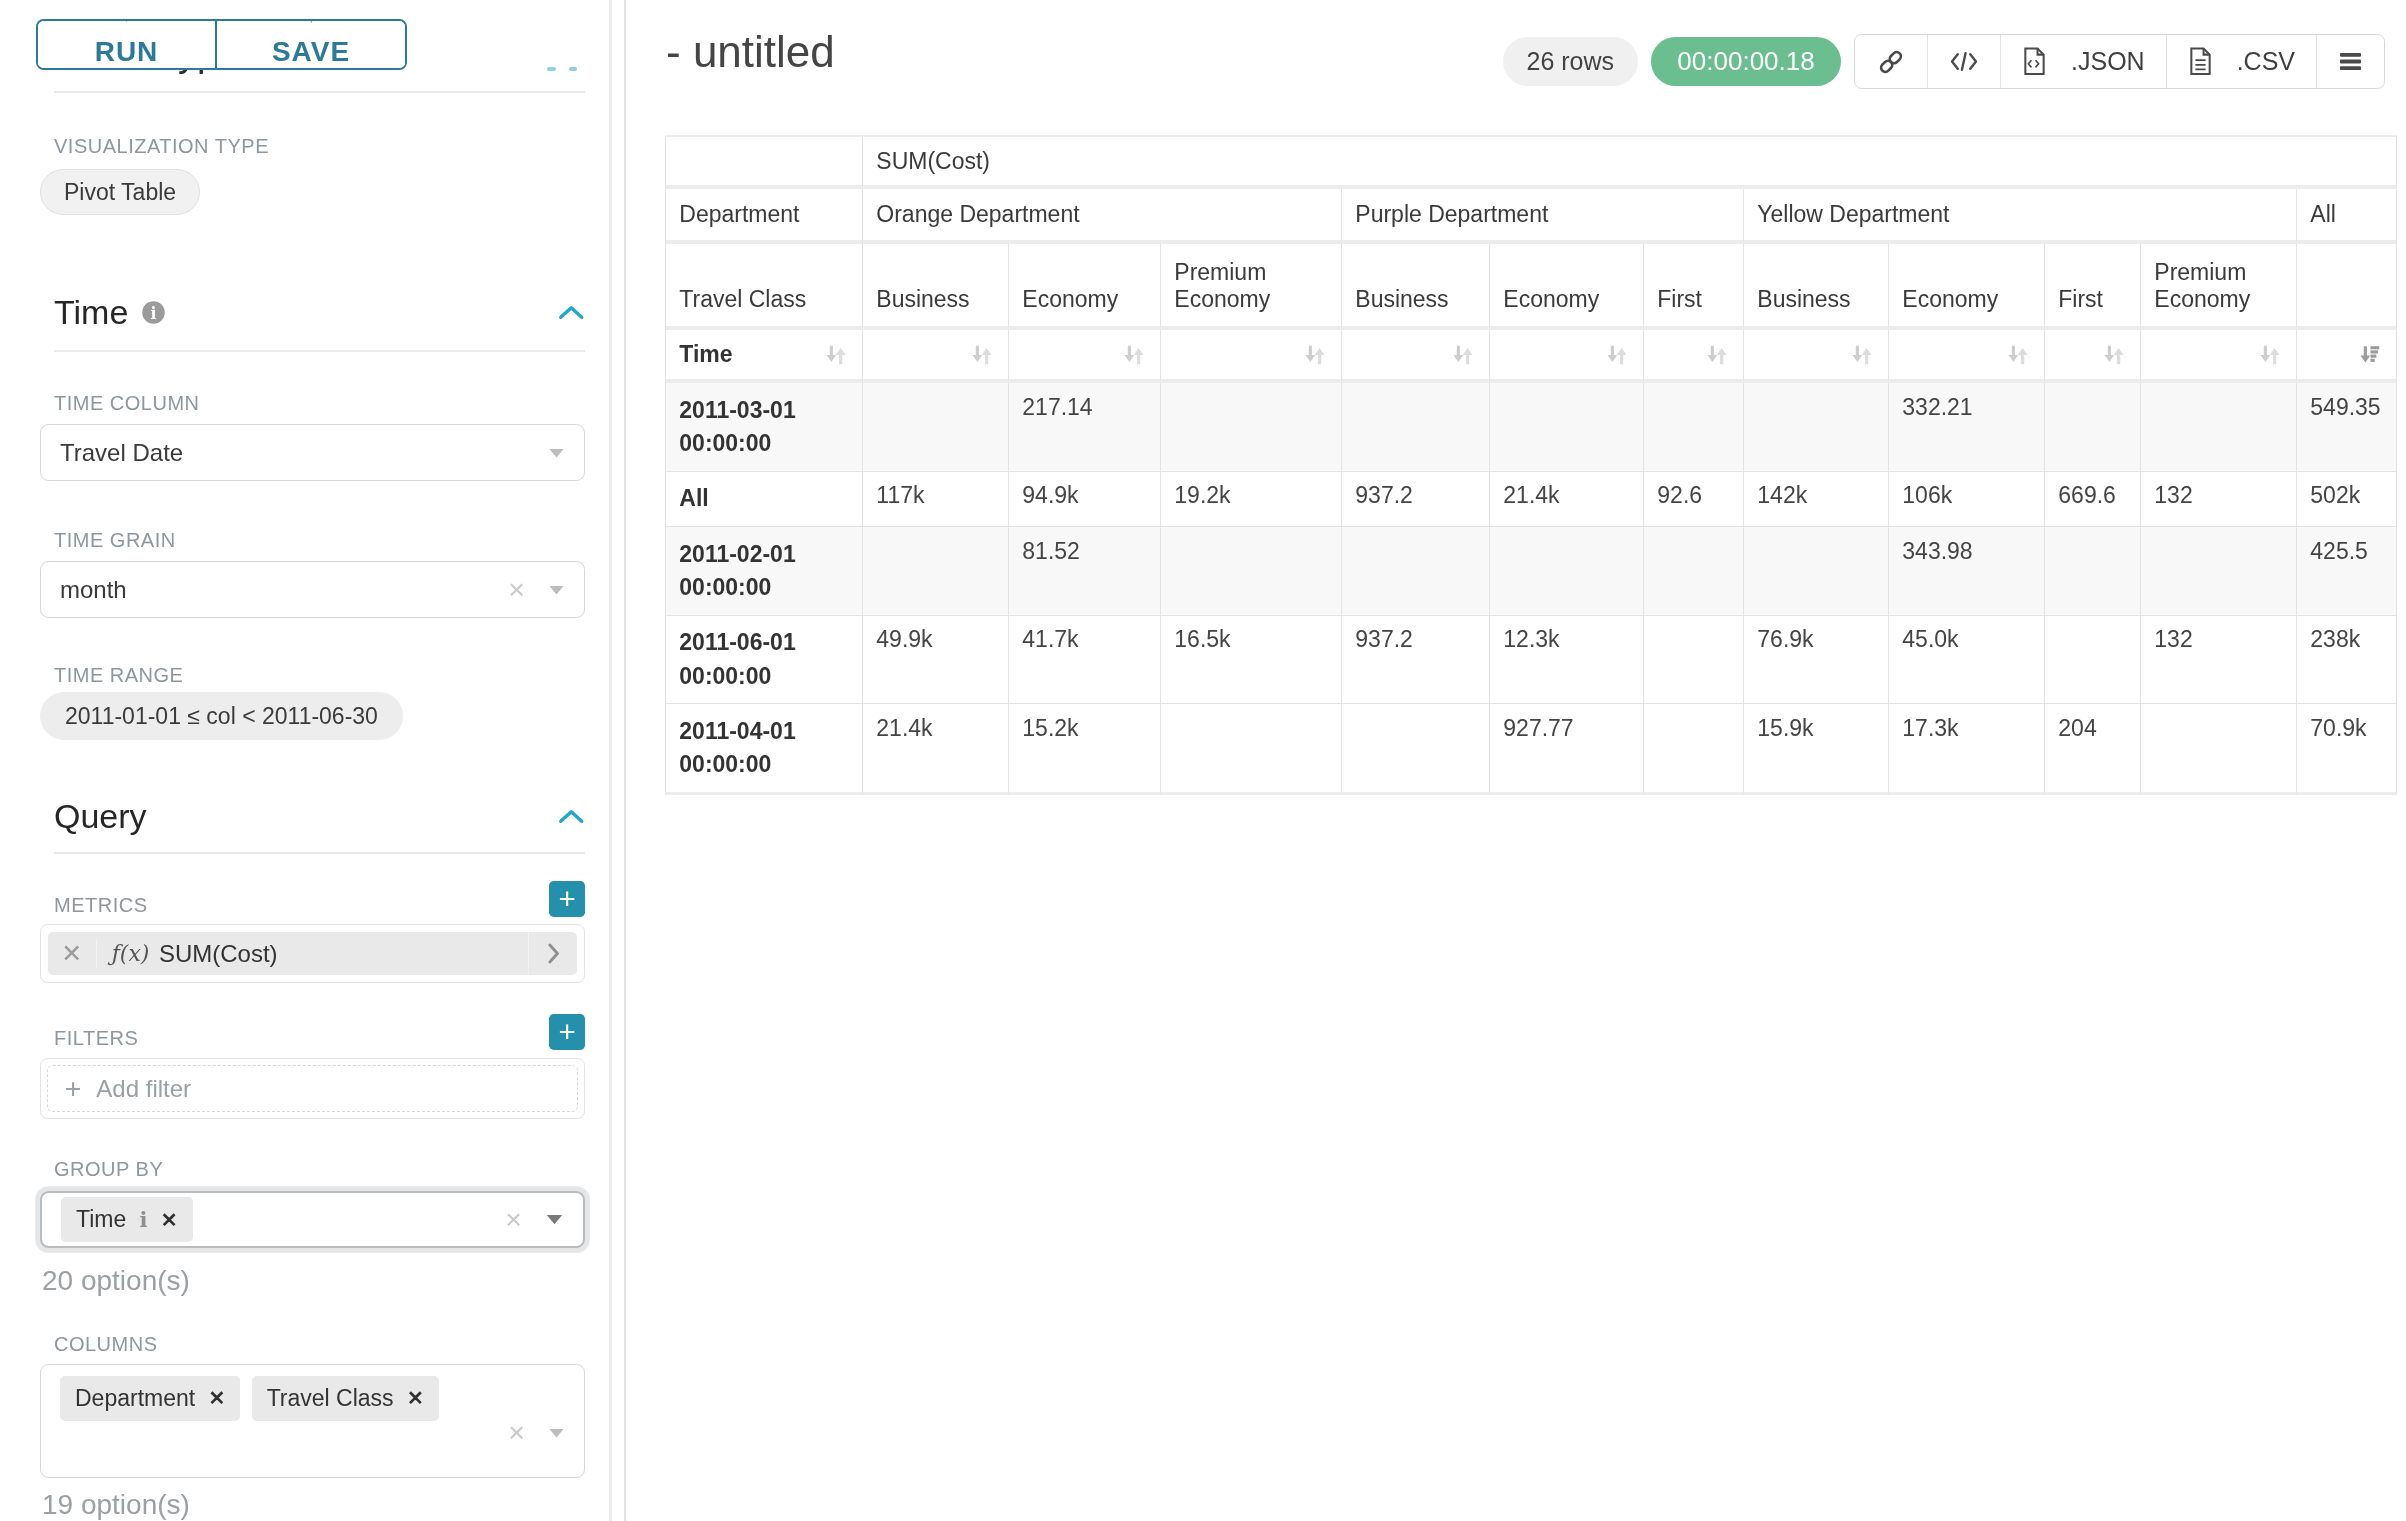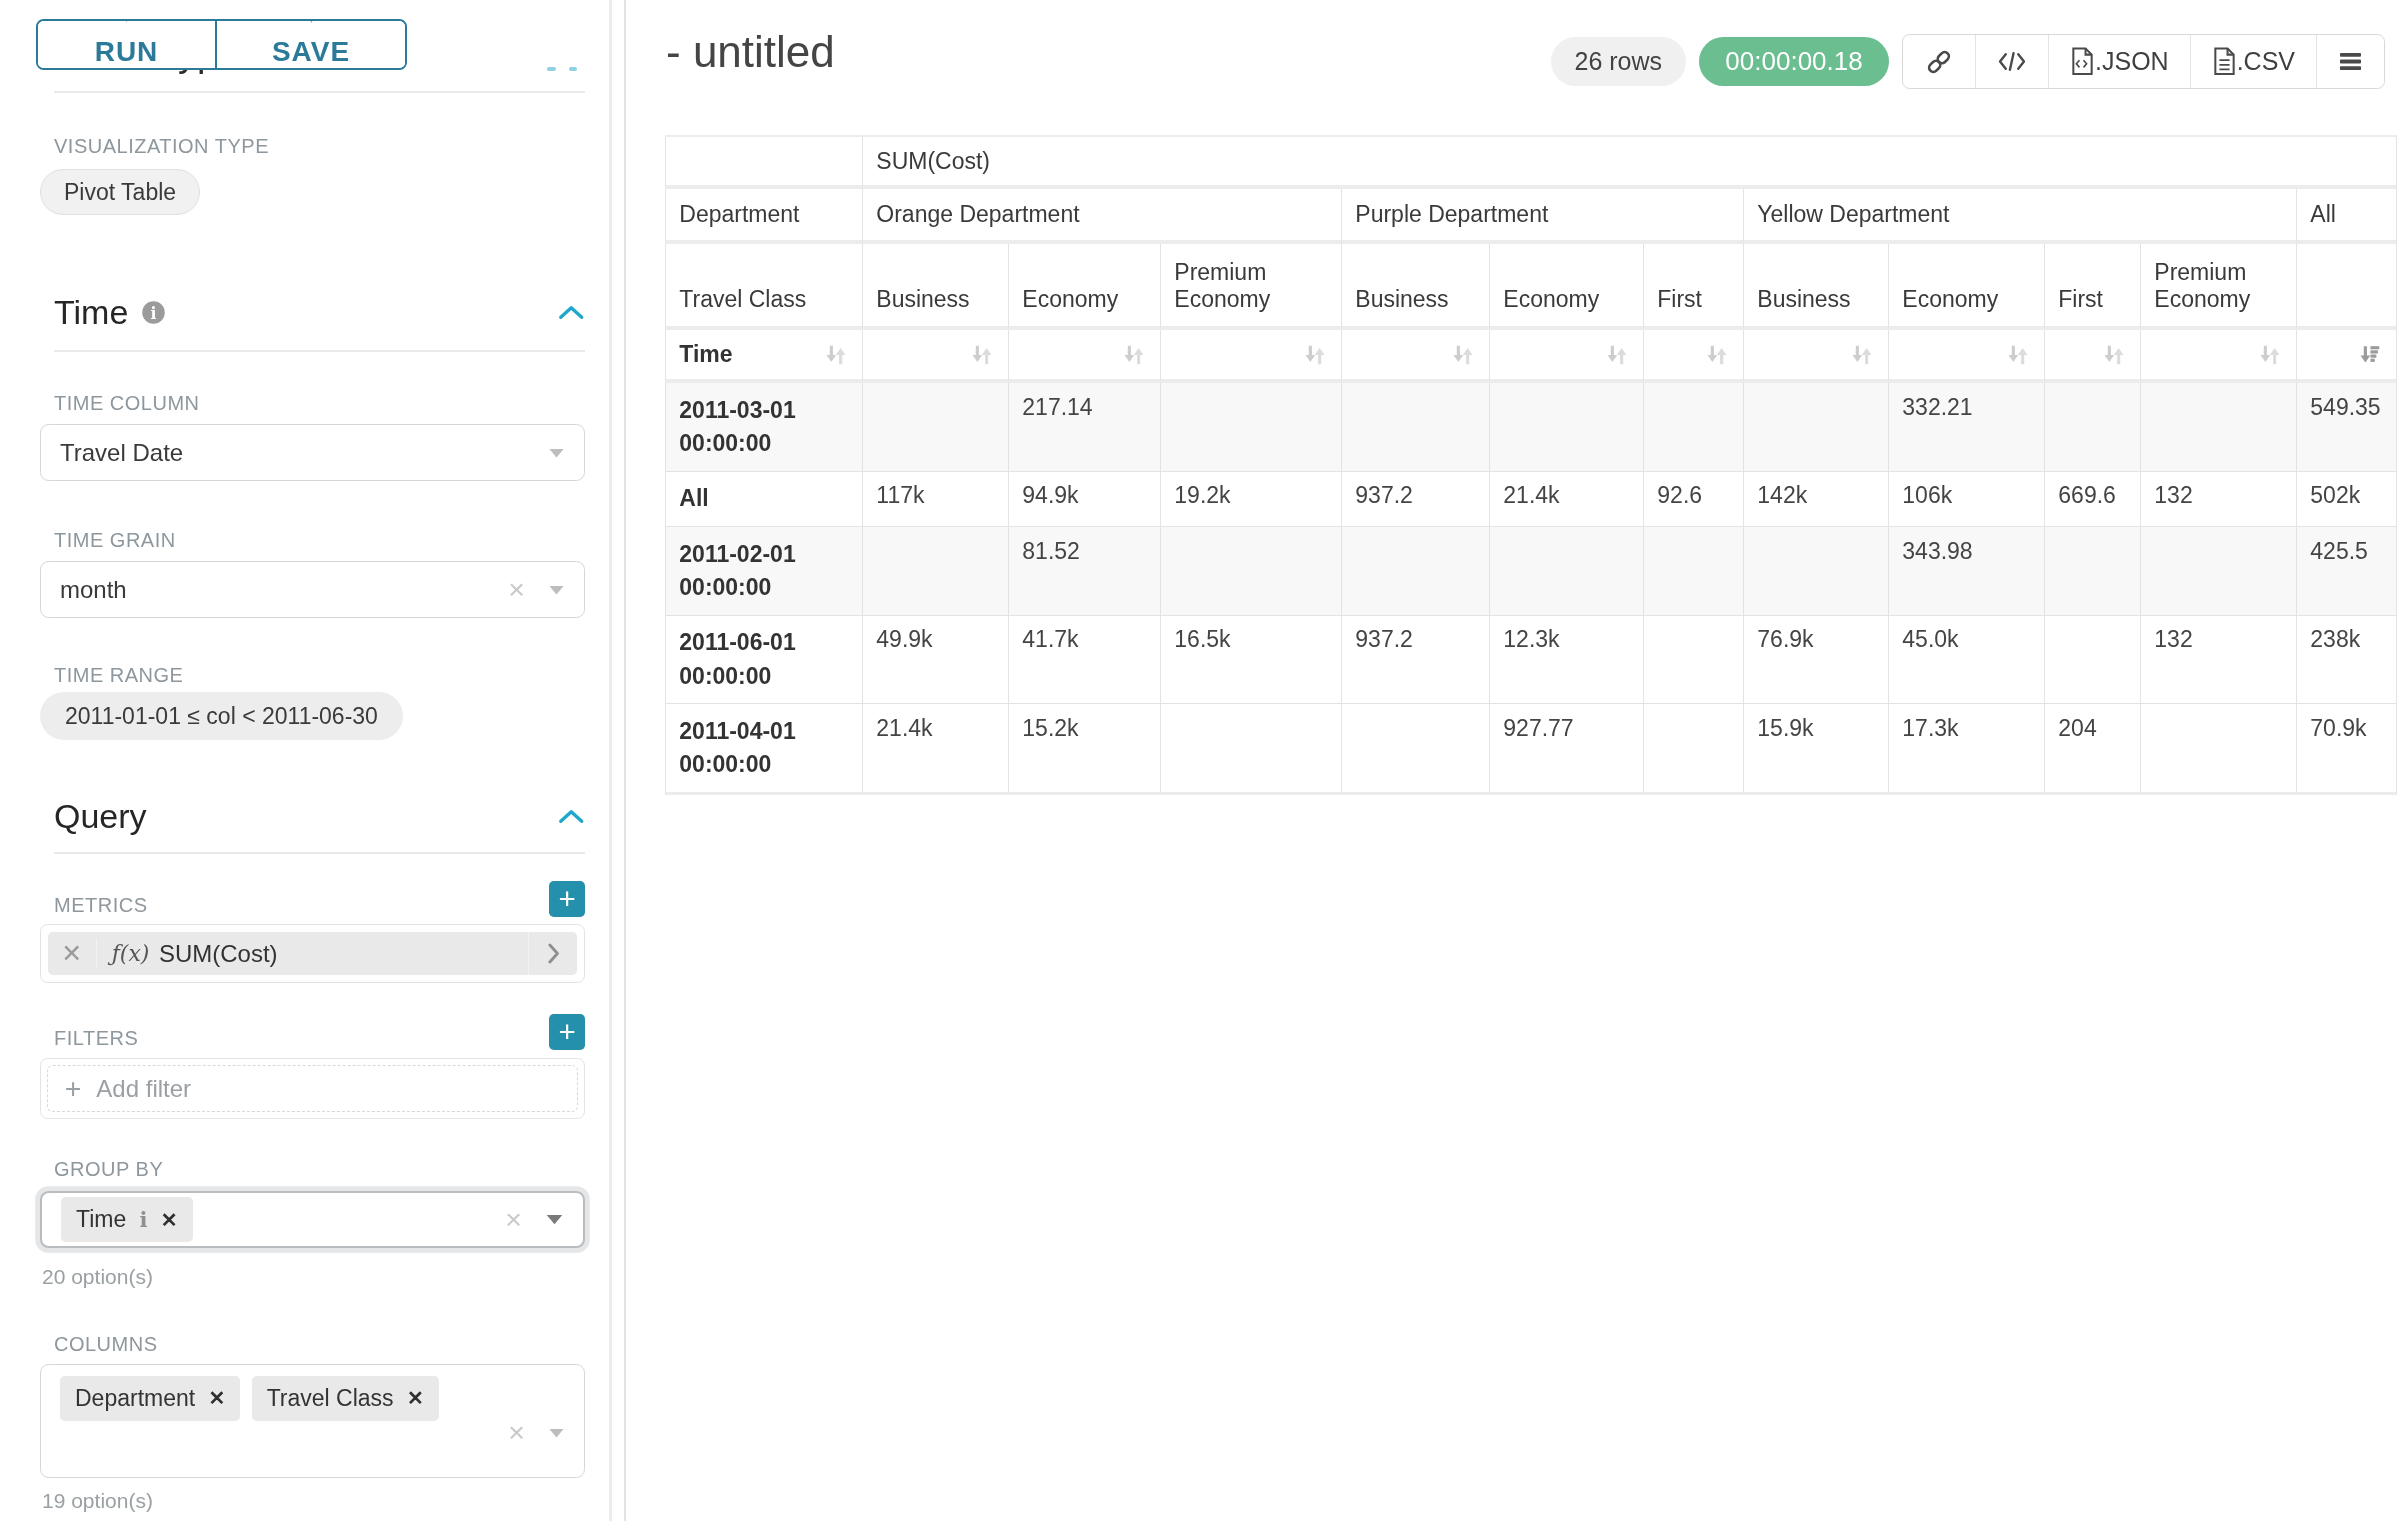--- a/index.html
+++ b/index.html
@@ -40,21 +40,21 @@
   .select.focused { border:2.4px solid #b9bdbf; box-shadow:0 0 0 4.8px rgba(160,166,170,.28); }
   .select.tall { height:114px; align-items:flex-start; padding-top:11.4px; }
   .select.tall .right-controls { position:absolute; right:19px; top:53px; }
 
   .chip { display:inline-flex; align-items:center; gap:13.3px; background:#e9e9e9; border-radius:4.8px;
     padding:8.6px 15px; font-size:23px; color:#333; }
   .chip .chip-info { color:#8f8f8f; font-weight:700; font-size:21px; font-family:"DejaVu Serif", serif; }
   .chip .chip-x { color:#2f2f2f; font-weight:700; font-size:20px; line-height:1; }
   .chips-row { display:flex; gap:11.4px; }
 
-  .hint { position:absolute; left:42px; font-size:21px; color:#9aa0a3; }
+  .hint { position:absolute; left:42px; font-size:28px; color:#9aa0a3; }
 
   .add-btn { position:absolute; left:549px; width:36px; height:36px; background:#2490ac; border-radius:4.8px;
     color:#fff; font-size:29.5px; font-weight:500; display:flex; align-items:center; justify-content:center; line-height:1; }
 
   .metric-box { position:absolute; left:40px; top:924px; width:545px; height:59px;
     border:1.9px solid #e2e2e2; border-radius:7.6px; padding:6.7px; }
   .metric-chip { display:flex; align-items:center; height:100%; background:#e9e9e9; border-radius:4.8px; overflow:hidden; }
   .metric-chip .m-x { width:49px; text-align:center; color:#9a9a9a; font-size:25px; border-right:1.9px solid #f3f3f3; }
   .metric-chip .m-fx { font-family:"DejaVu Serif", serif; font-style:italic; font-size:22px; color:#555; margin:0 9.5px 0 15px; }
   .metric-chip .m-name { font-size:24px; color:#333; }
@@ -69,21 +69,21 @@
 
   
   .main-title { position:absolute; left:666px; top:27px; font-size:44px; font-weight:500; color:#454545; }
   .header-right { position:absolute; right:21px; top:34px; display:flex; align-items:center; gap:13.3px; }
   .rows-pill { height:49px; display:flex; align-items:center; padding:0 24px; background:#f0f0f0;
     border-radius:26px; font-size:25px; color:#434343; }
   .timer-pill { height:49px; display:flex; align-items:center; padding:0 26px; background:#6abe90;
     border-radius:26px; font-size:26px; color:#fff; }
   .tool-group { display:flex; align-items:stretch; height:55px; border:1.9px solid #d8d8d8; border-radius:7.6px;
     overflow:hidden; background:#fff; }
-  .tool-seg { display:flex; align-items:center; justify-content:center; gap:0; padding:0 21px;
+  .tool-seg { display:flex; align-items:center; justify-content:center; gap:24px; padding:0 21px;
     border-right:1.9px solid #e3e3e3; font-size:25px; color:#3f3f3f; }
   .tool-seg:last-child { border-right:none; }
 
   
   .pivot-wrap { position:absolute; left:665px; top:135px; }
   table.pt { border-collapse:separate; border-spacing:0; border-top:2.9px solid #ececec; table-layout:fixed; }
   .pt th, .pt td { border-right:1.9px solid #e3e3e3; border-bottom:1.9px solid #e3e3e3; background:#fff;
     padding:10.5px 13.3px; font-size:23px; font-weight:400; text-align:left; vertical-align:top; color:#444;
     overflow:hidden; white-space:normal; }
   .pt tr th:first-child, .pt tr td:first-child { border-left:1.9px solid #e3e3e3; }

